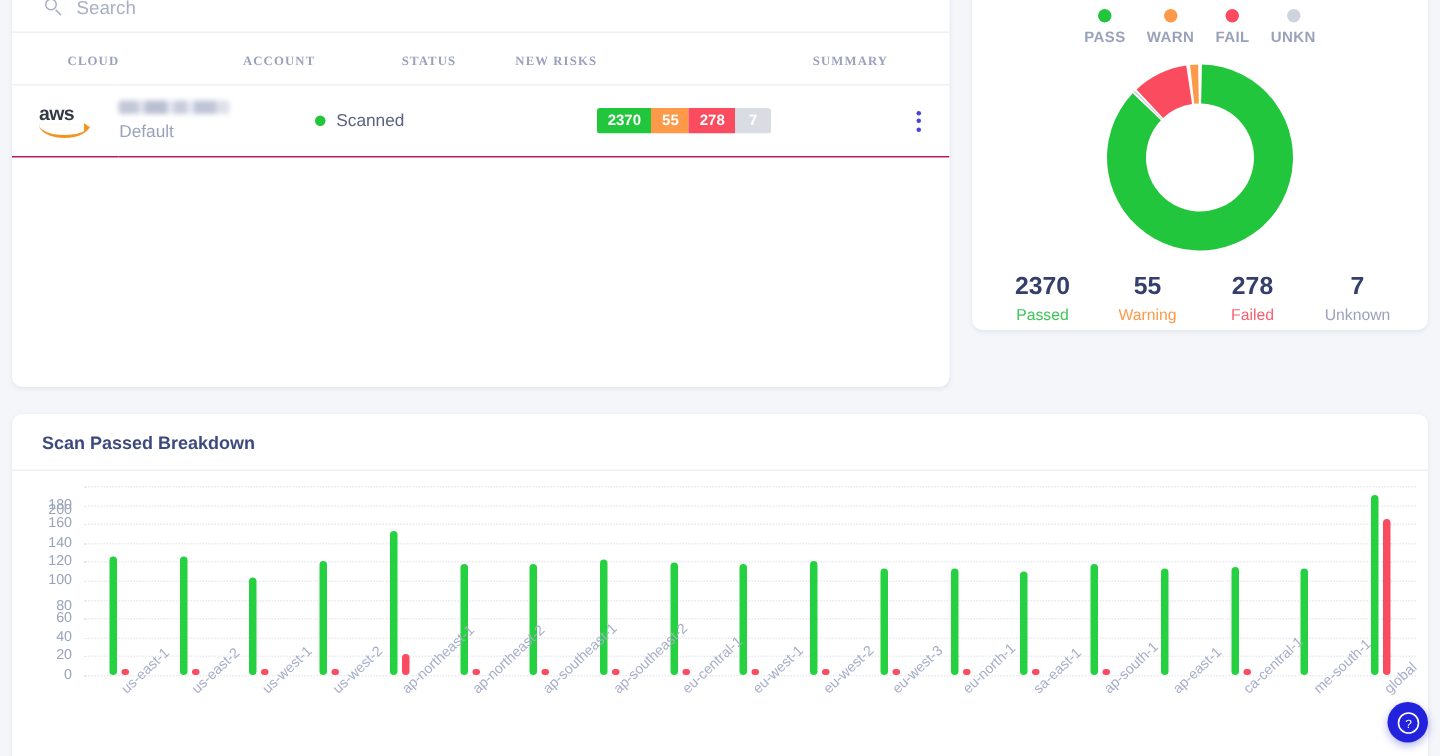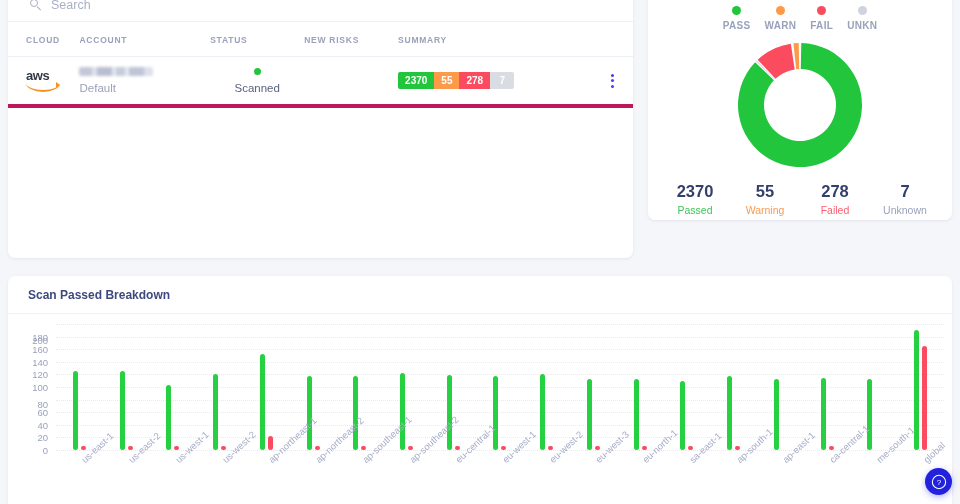--- a/index.html
+++ b/index.html
@@ -34,25 +34,25 @@
   }
   .search-input {
     border: none; outline: none; background: transparent;
     font-family: "Liberation Sans", sans-serif; font-size: 12.5px;
     color: #9aa1b9; width: 200px;
   }
   .search-input::placeholder { color: #a9b0c6; }
 
   table.acct { width: 100%; border-collapse: collapse; table-layout: fixed; }
   table.acct th {
-    text-align: left; font-size: 8.5px; letter-spacing: 0.75px;
+    text-align: right; font-size: 8.5px; letter-spacing: 0.75px;
     color: #9aa2bb; font-weight: 700; padding: 13px 0 11px 0;
-    border-bottom: 1px solid #eef0f6; text-transform: uppercase;
-  }
-  table.acct td { padding: 10px 0; border-bottom: 4px solid #be185d; vertical-align: middle; }
+    border-bottom: 1px solid #eef0f6; text-transform: uppercase; font-family: Liberation Serif, serif;
+  }
+  table.acct td { padding: 10px 0; border-bottom: 1px solid #be185d; vertical-align: middle; }
   .c-cloud { width: 70px; padding-left: 18px !important; }
   .c-acct  { width: 128px; }
   .c-stat  { width: 92px; }
   .c-risk  { width: 92px; }
   .c-sum   { width: 190px; }
   .c-more  { width: 40px; }
 
   
   .aws-logo { width: 38px; height: 24px; position: relative; }
   .aws-text {
@@ -71,21 +71,21 @@
   }
 
   .blur-id {
     width: 74px; height: 9px; border-radius: 2px; margin-bottom: 6px;
     background: linear-gradient(90deg,#c3c8d8 0 18%,#dfe2ec 18% 24%,#b9bfd2 24% 44%,
                 #e3e6ef 44% 50%,#c7ccdc 50% 62%,#e6e9f1 62% 68%,#bfc5d7 68% 88%,#dde0ea 88% 100%);
     filter: blur(1.6px);
   }
   .acct-default { font-size: 11.5px; color: #9aa2bb; }
 
-  .status-cell { display: flex; align-items: center; gap: 7px; flex-direction: column; }
+  .status-cell { display: flex; align-items: center; gap: 7px; }
   .dot-green { width: 7px; height: 7px; border-radius: 50%; background: #21c43b; }
   .status-txt { font-size: 11.5px; color: #5a6282; }
 
   .summary-bar { display: flex; height: 17px; border-radius: 2px; overflow: hidden; width: fit-content; }
   .sb { display: flex; align-items: center; justify-content: center;
         font-size: 10px; font-weight: 700; color: #fff; padding: 0 7px; min-width: 24px; }
   .sb.pass { background: #22c63d; }
   .sb.warn { background: #fd9a4a; }
   .sb.fail { background: #fb4b5e; }
   .sb.unkn { background: #d9dce3; color: #ffffff; }

